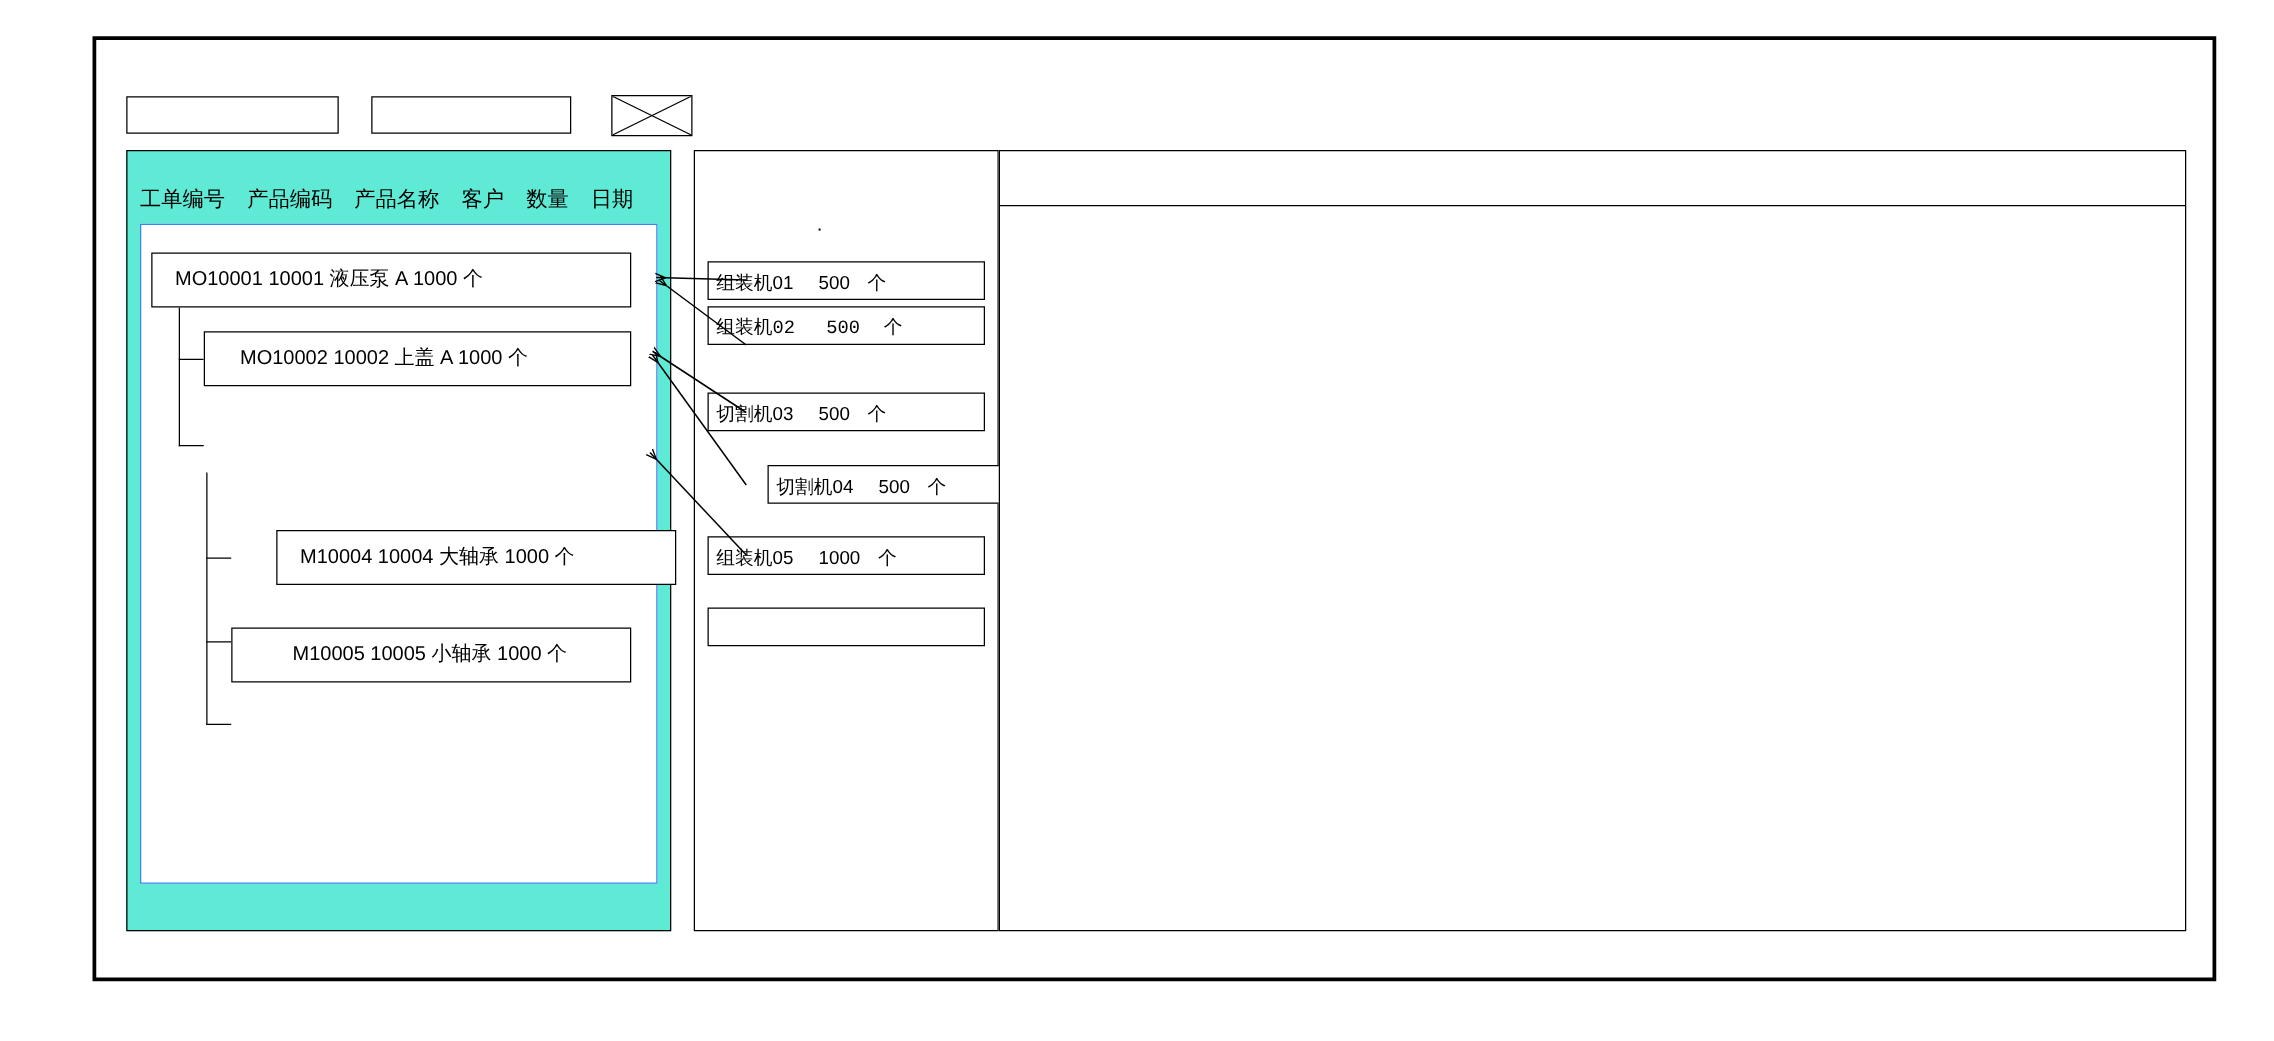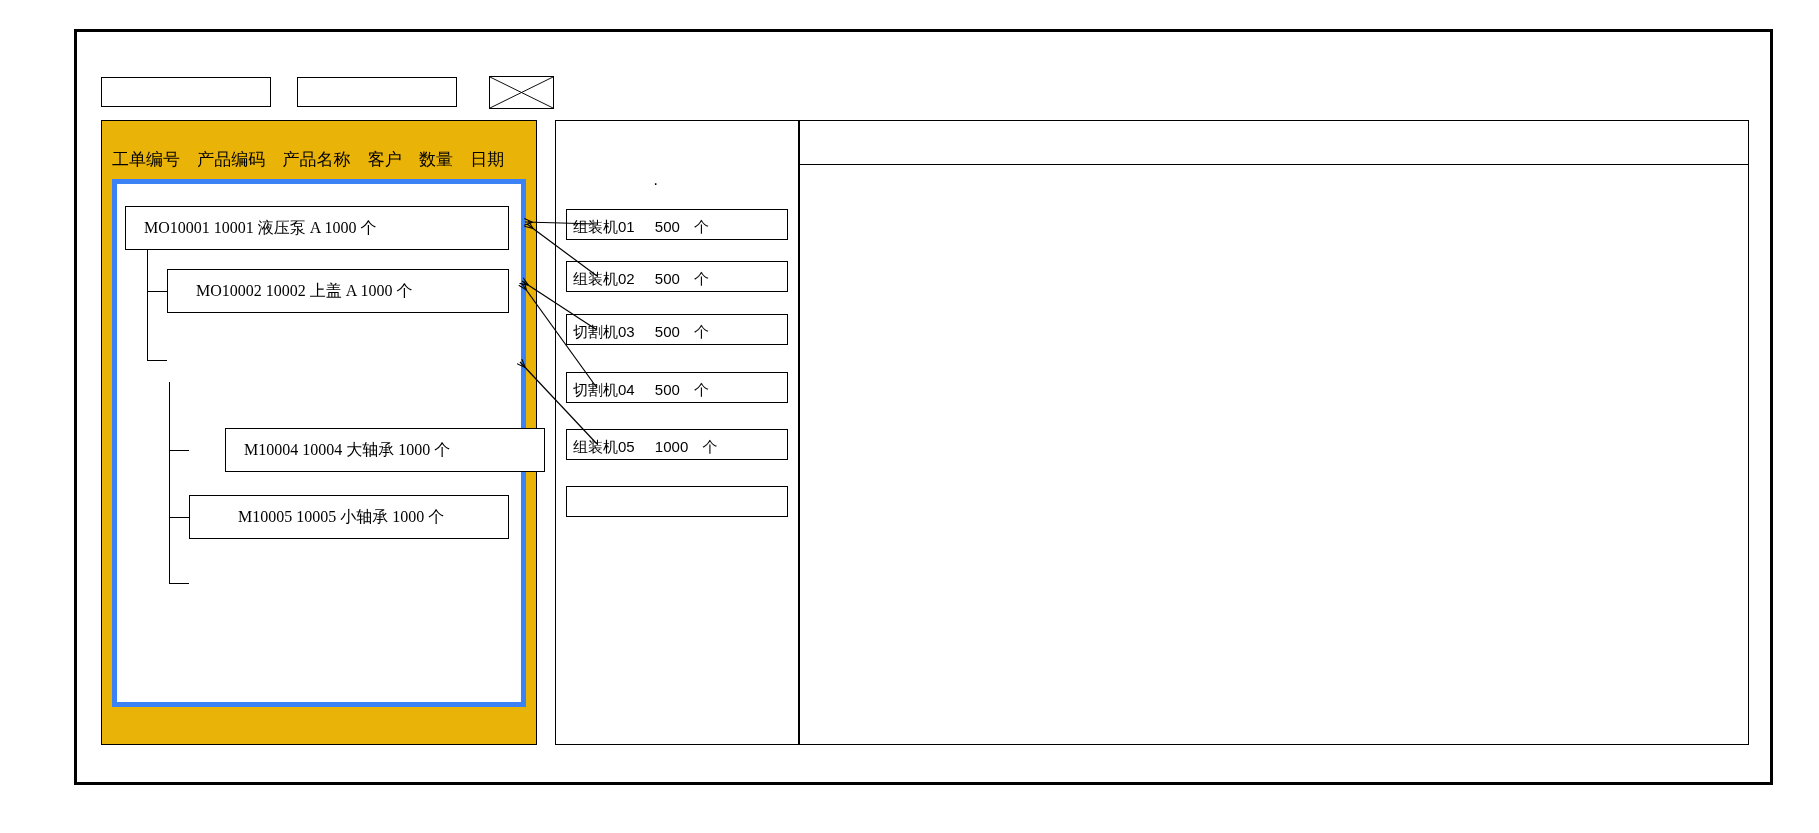--- a/index.html
+++ b/index.html
@@ -65,41 +65,40 @@
 
   
   #left-panel {
     position: absolute;
     left: 24px;
     top: 88px;
     width: 436px;
     height: 625px;
     border: 1px solid #000000;
     box-sizing: border-box;
-    background: #eab308;
-    font-family: Liberation Serif, serif;
+    background: #5eead4;
   }
   #wo-table-header {
     position: absolute;
     left: 10px;
     top: 27px;
     font-size: 17px;
     white-space: nowrap;
     letter-spacing: 0px;
   }
   #wo-table-header span { margin-right: 13px; }
   #wo-table-header span:last-child { margin-right: 0; }
 
   #wo-list-frame {
     position: absolute;
     left: 10px;
     top: 58px;
     width: 414px;
     height: 528px;
-    border: 5px solid #3b82f6;
+    border: 1px solid #3b82f6;
     box-sizing: border-box;
     background: #ffffff;
   }
 
   
   .wo-row {
     position: absolute;
     border: 1px solid #000000;
     box-sizing: border-box;
     background: #ffffff;
@@ -232,49 +231,49 @@
       <div class="tree-line" style="left:52px; top:333px; width:20px; height:1px;"></div>
       <div class="tree-line" style="left:52px; top:399px; width:20px; height:1px;"></div>
 
       <div class="wo-row level-0" id="wo-row-0" style="top:22px;">MO10001   10001  液压泵   A     1000 个</div>
 
       <div class="wo-row level-1" id="wo-row-1" style="top:85px;padding-left:28px;">MO10002  10002  上盖  A   1000  个</div>
 
 
       <div class="wo-row level-2" id="wo-row-3" style="top:244px;margin-left:36px;">M10004 10004  大轴承  1000   个</div>
 
-      <div class="wo-row level-2" id="wo-row-4" style="top:311px;padding-left:48px;">M10005  10005  小轴承  1000   个</div>
+      <div class="wo-row level-2" id="wo-row-4" style="top:322px;padding-left:48px;">M10005  10005  小轴承  1000   个</div>
 
 
     </div>
   </div>
 
   <div id="middle-panel">
 
     <div id="middle-dot">·</div>
 
     <div class="machine-row" style="top:88px;">
       <span class="mname">组装机01</span>
       <span class="mqty">500</span>
       <span class="munit">个</span>
     </div>
 
-    <div class="machine-row" style="top:140px;">
+    <div class="machine-row" style="top:124px;font-family:Liberation Mono, monospace;">
       <span class="mname">组装机02</span>
       <span class="mqty">500</span>
       <span class="munit">个</span>
     </div>
 
     <div class="machine-row" style="top:193px;">
       <span class="mname">切割机03</span>
       <span class="mqty">500</span>
       <span class="munit">个</span>
     </div>
 
-    <div class="machine-row" style="top:251px;">
+    <div class="machine-row" style="top:251px;margin-left:48px;">
       <span class="mname">切割机04</span>
       <span class="mqty">500</span>
       <span class="munit">个</span>
     </div>
 
     <div class="machine-row" style="top:308px;">
       <span class="mname">组装机05</span>
       <span class="mqty">1000</span>
       <span class="munit">个</span>
     </div>

